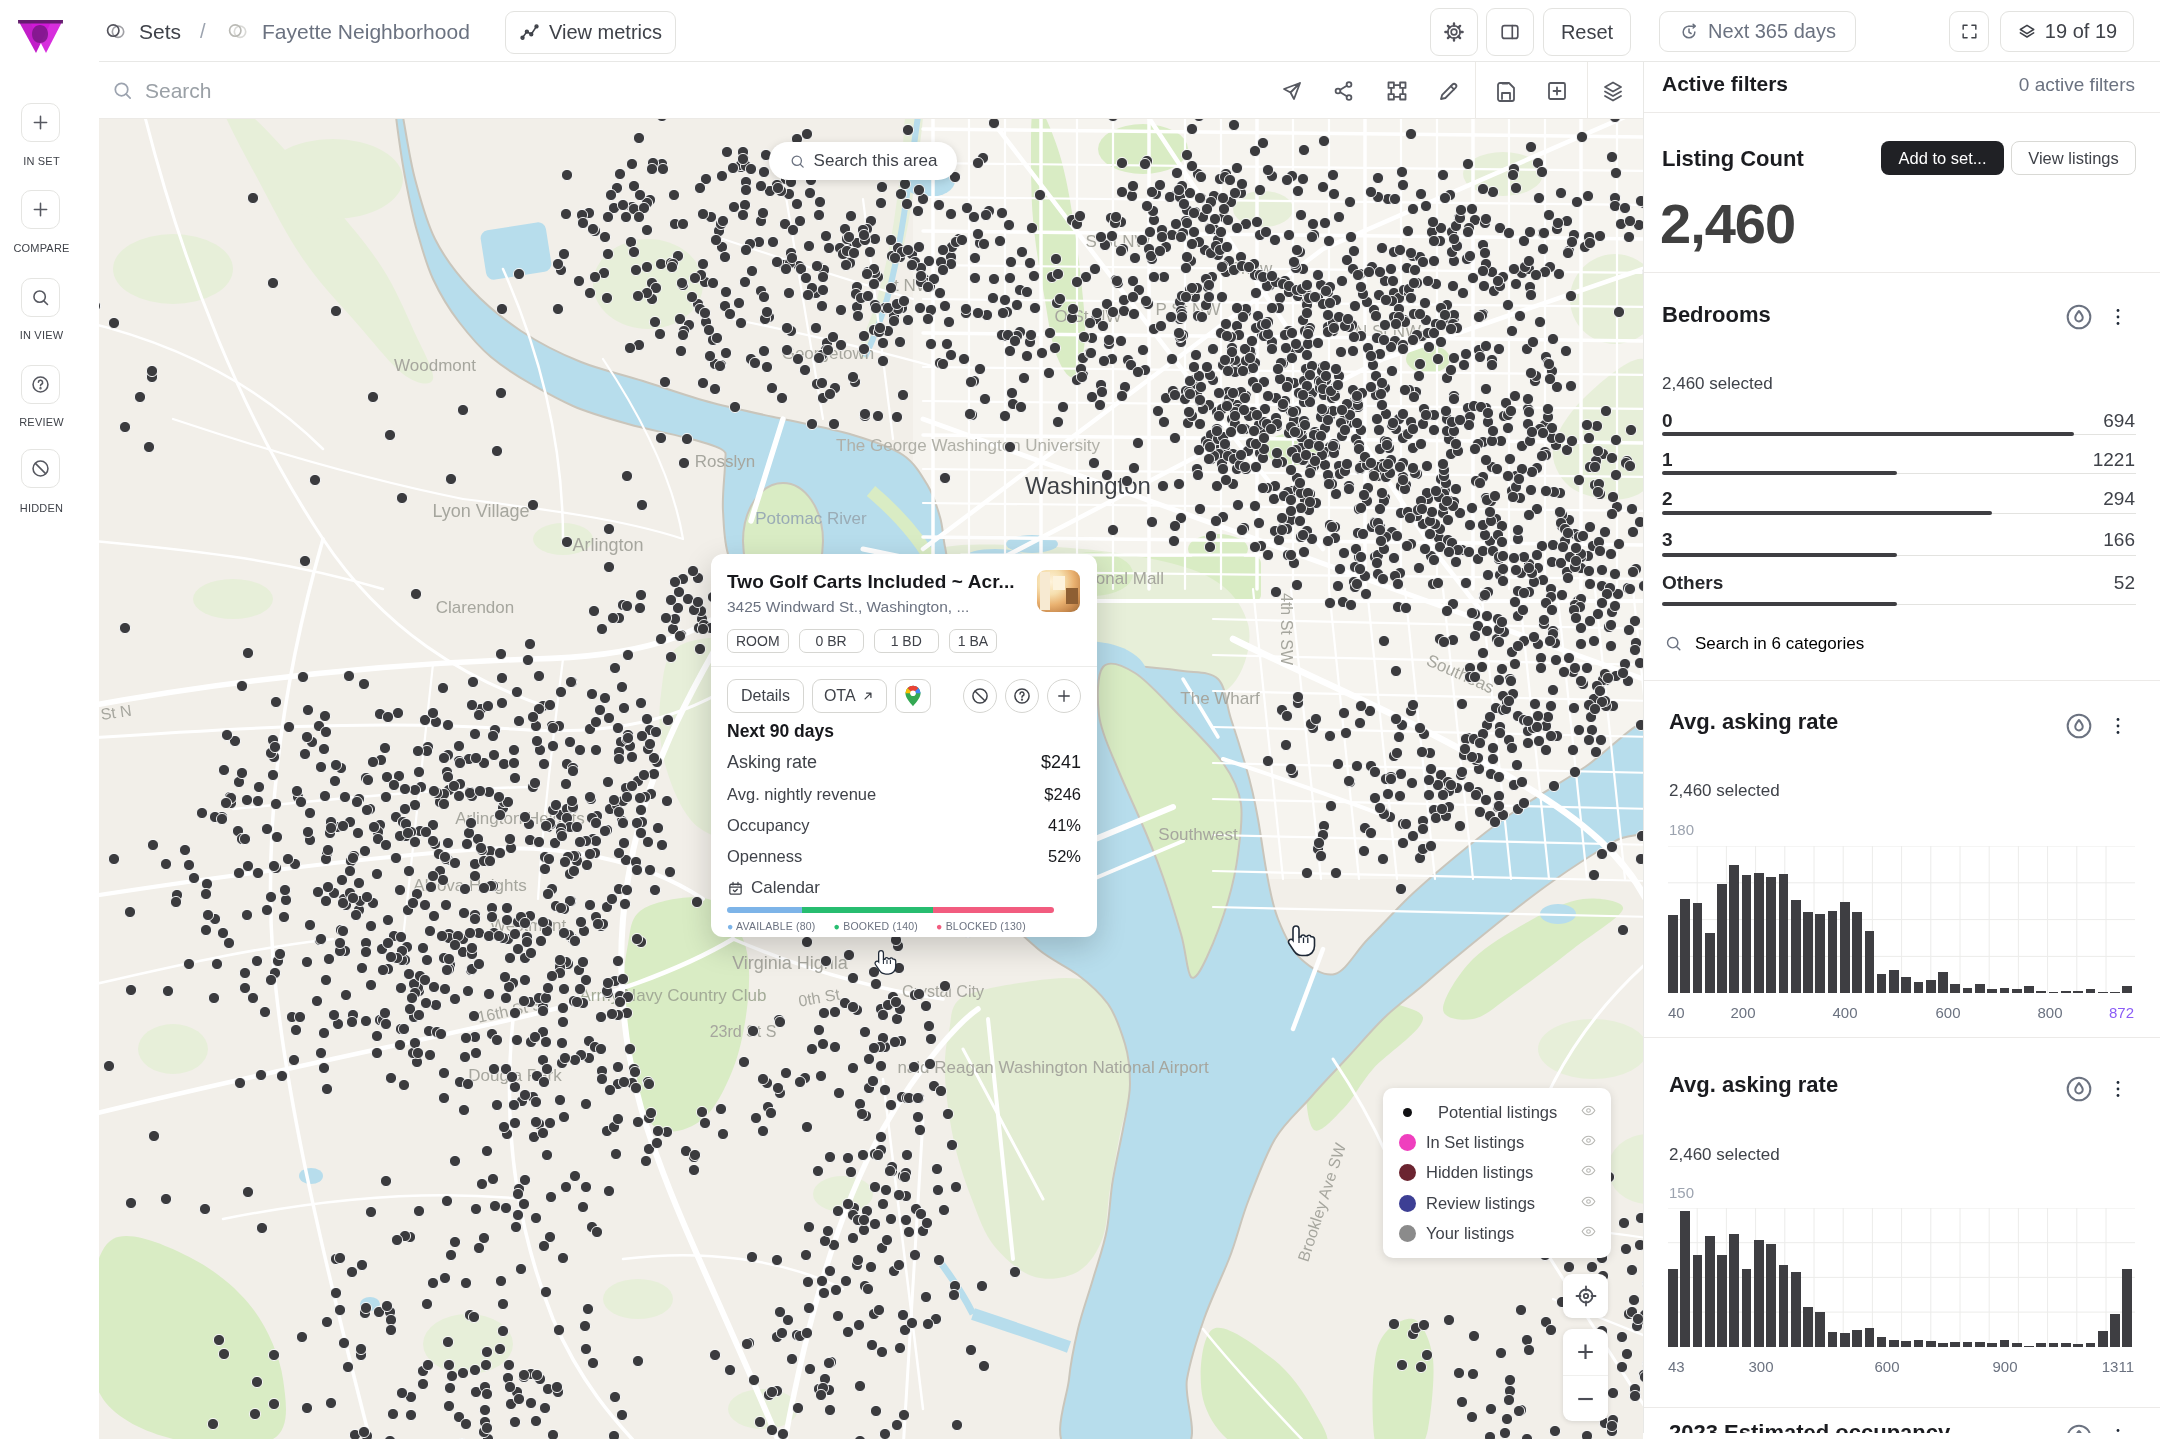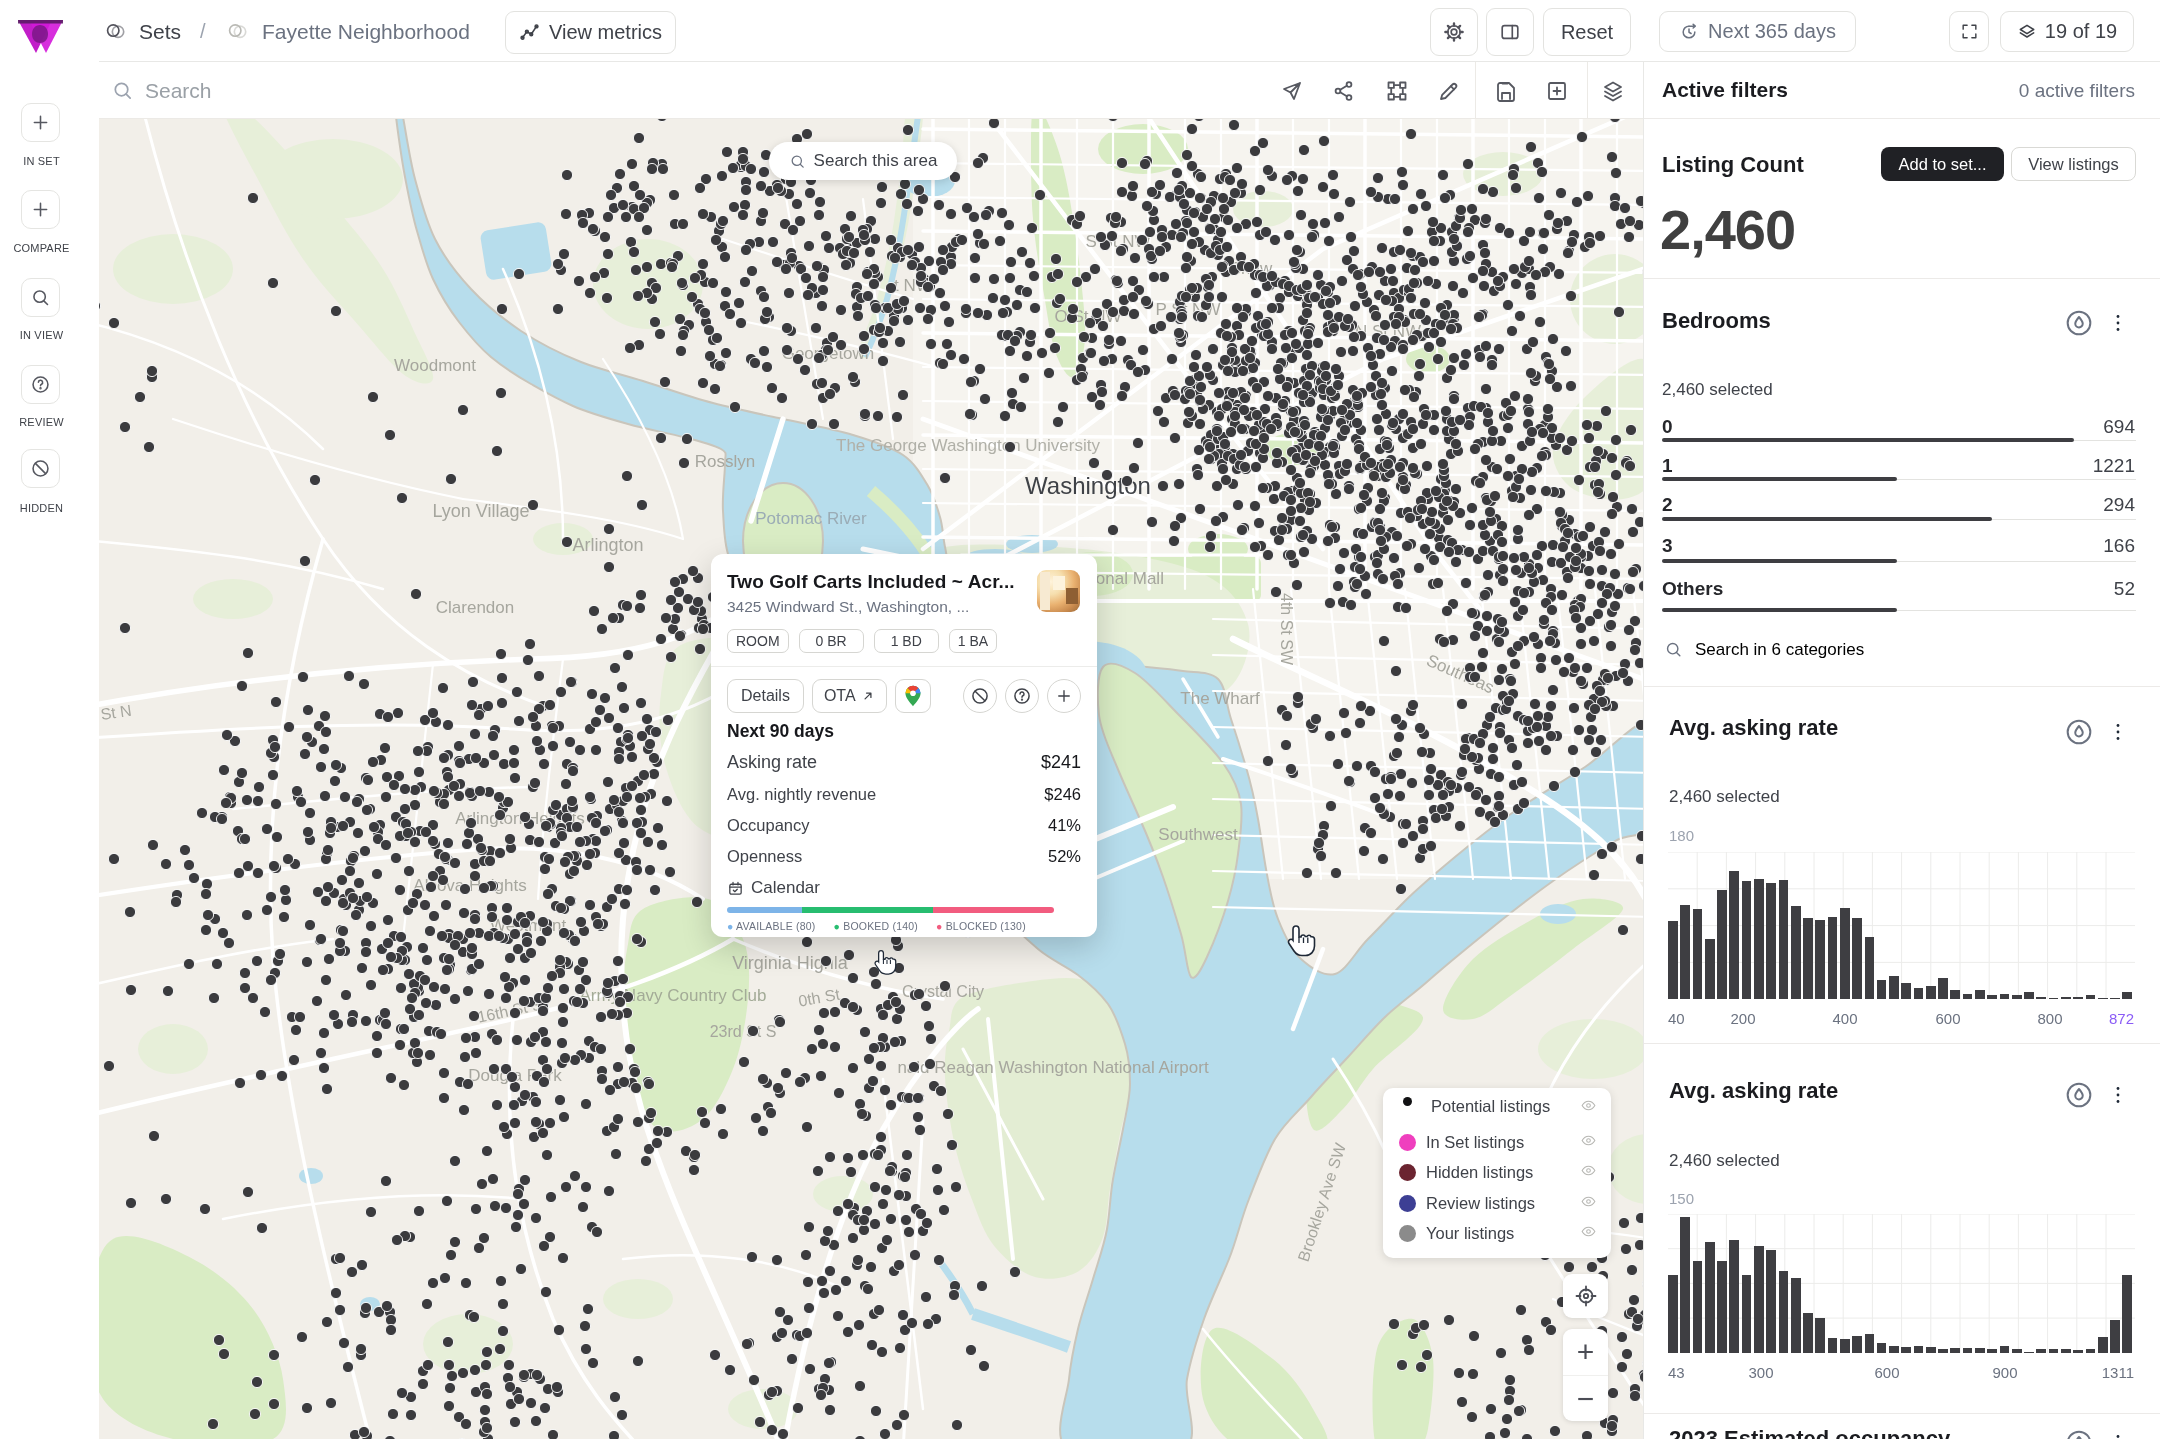--- a/index.html
+++ b/index.html
@@ -1,21 +1,21 @@
 <!DOCTYPE html>
 <html><head><meta charset="utf-8"><title>map</title><style>
 *{margin:0;padding:0;box-sizing:border-box}
 html,body{width:2160px;height:1439px;overflow:hidden}
 body{font-family:"Liberation Sans",sans-serif;background:#fff;color:#1f2937;position:relative}
 .abs{position:absolute}
 #topbar{position:absolute;left:0;top:0;width:2160px;height:62px;background:#fff;border-bottom:1px solid #e8e8e6;z-index:30}
 #sidebar{position:absolute;left:0;top:0;width:99px;height:1439px;background:#fff;z-index:31}
 #searchrow{position:absolute;left:83px;top:62px;width:1560px;height:57px;background:#fff;border-bottom:1px solid #eceae6;z-index:25}
 #mapwrap{position:absolute;left:83px;top:119px;width:1560px;height:1320px;overflow:hidden;background:#f2efe9}
-#rightpanel{position:absolute;left:1643px;top:62px;width:517px;height:1377px;background:#fff;border-left:1px solid #e8e8e6;z-index:28;overflow:hidden}
+#rightpanel{position:absolute;left:1643px;top:56px;width:517px;height:1377px;background:#fff;border-left:1px solid #e8e8e6;z-index:28;overflow:hidden}
 .btn{display:inline-flex;align-items:center;gap:9px;border:1px solid #e3e3e0;border-radius:9px;background:#fff;color:#3f4249;font-size:20px;justify-content:center}
 .iconbtn{width:48px;height:48px;display:inline-flex;align-items:center;justify-content:center;border:1px solid #e3e3e0;border-radius:9px;background:#fff}
 .chip{display:inline-flex;align-items:center;border:1px solid #d6d6d2;border-radius:7px;color:#3f4249;justify-content:center}
 .sbtn{position:absolute;left:21px;width:39px;height:39px;border:1px solid #e5e5e2;border-radius:10px;background:#fff;display:flex;align-items:center;justify-content:center}
 .slabel{position:absolute;width:83px;text-align:center;font-size:11px;color:#3f4249;letter-spacing:0.2px}
 .hrow{display:flex;align-items:flex-end;gap:2.6px;position:absolute}
 .bar{width:9.7px;background:#3e3e42;flex:none}
 .grid{position:absolute;left:0;top:0}
 .divider{position:absolute;left:0;width:517px;height:1px;background:#eceae8}
 .bedlabel{font-size:19px;font-weight:700;color:#26272b}
@@ -3543,21 +3543,21 @@
 <div style="width:22.9%;background:#7db4e8"></div>
         <div style="width:40%;background:#27bd70"></div>
         <div style="width:37.1%;background:#f25c7f"></div>
       </div>
 <div style="display:flex;gap:18px;margin-top:7px;font-size:10.5px;color:#6b7280;letter-spacing:0.2px">
 <span><span style="color:#7db4e8">●</span> AVAILABLE (80)</span>
 <span><span style="color:#27bd70">●</span> BOOKED (140)</span>
 <span><span style="color:#f25c7f">●</span> BLOCKED (130)</span>
       </div>
 </div><div class="abs" style="left:1300px;top:969px;width:228px;height:170px;background:#fff;border-radius:10px;box-shadow:0 2px 10px rgba(0,0,0,0.12);padding:9px 14px;z-index:5">
-      <div style="display:flex;height:30.4px;gap:5px">
+      <div style="display:flex;align-items:center;height:30.4px;gap:12px">
         <span style="width:20px;display:flex;justify-content:center">
           <span style="width:9px;height:9px;border-radius:50%;background:#111113"></span>
         </span>
         <span style="font-size:16.5px;color:#3f4249;margin-left:9px">Potential listings</span>
         <span style="margin-left:auto"><svg width="17" height="17" viewBox="0 0 24 24" fill="none" stroke="#b6b6b2" stroke-width="1.5" stroke-linecap="round" stroke-linejoin="round" style="">
             <path d="M3 12c2.5-4 5.5-6 9-6s6.5 2 9 6c-2.5 4-5.5 6-9 6s-6.5-2-9-6Z"></path>
             <circle cx="12" cy="12" r="2.6"></circle>
           </svg></span>
       </div>
       <div style="display:flex;align-items:center;height:30.4px;gap:0">

